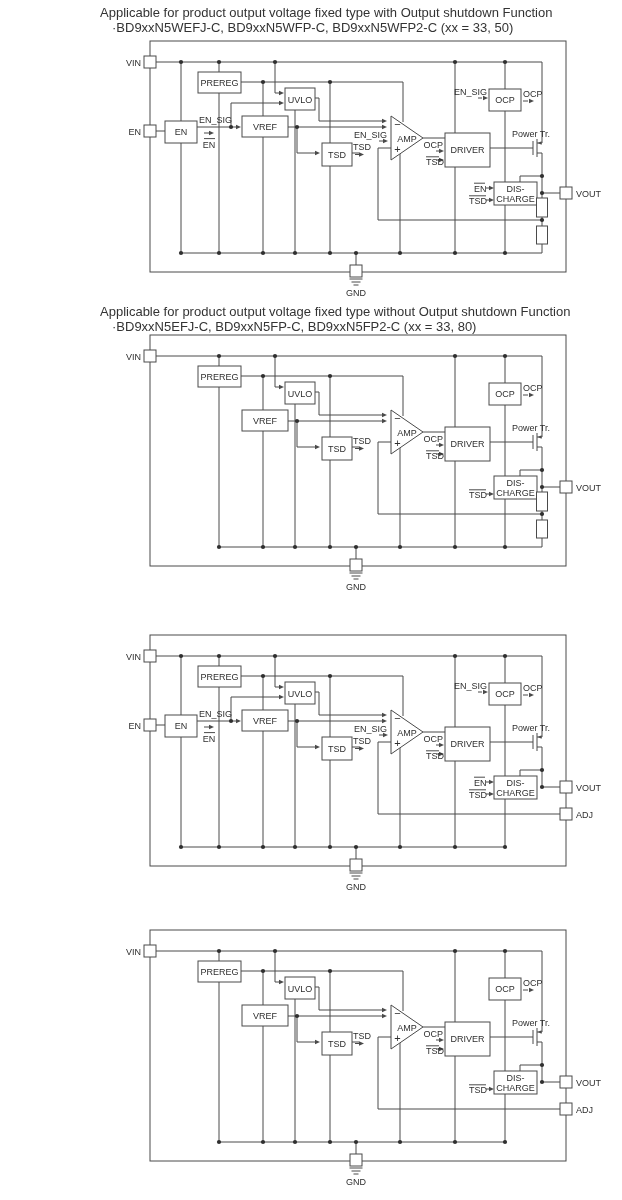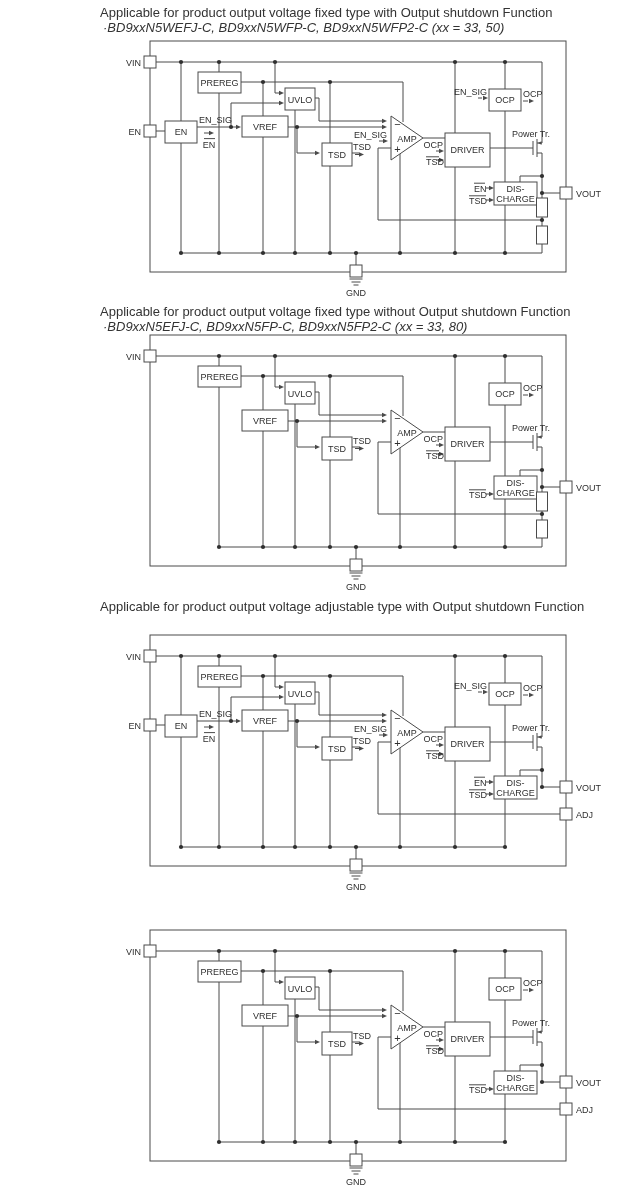--- a/index.html
+++ b/index.html
@@ -1,37 +1,36 @@
 <!DOCTYPE html>
 <html><head>
 <meta charset="utf-8">
 <style>
   html,body{margin:0;padding:0;background:#ffffff;}
   body{width:622px;height:1200px;position:relative;overflow:hidden;
        font-family:"Liberation Sans", sans-serif;color:#2b2b2b;}
   .titleblock{position:absolute;left:100px;width:500px;font-size:13px;line-height:15px;color:#333;}
-  .subtitle{margin-left:3px;font-style:italic;}
+  .subtitle{margin-left:12px;}
   svg{position:absolute;left:0;top:0;}
   svg text{font-family:"Liberation Sans", sans-serif;fill:#2e2e2e;}
   .lbl{font-size:9px;}
   .sign{font-size:11px;}
 </style>
 </head>
 <body>
 
 <div class="titleblock" style="top:5px">
   <div>Applicable for product output voltage fixed type with Output shutdown Function</div>
   <div class="subtitle">·BD9xxN5WEFJ-C, BD9xxN5WFP-C, BD9xxN5WFP2-C (xx = 33, 50)</div>
 </div>
 <div class="titleblock" style="top:304px">
   <div>Applicable for product output voltage fixed type without Output shutdown Function</div>
   <div class="subtitle">·BD9xxN5EFJ-C, BD9xxN5FP-C, BD9xxN5FP2-C (xx = 33, 80)</div>
 </div>
 <div class="titleblock" style="top:599px">
-  <div>Applicable for product output voltage adjustable type with Output shutdown Function</div>
 </div>
 <div class="titleblock" style="top:895px">
 </div>
 
 <svg id="schematics" width="622" height="1200" viewBox="0 0 622 1200">
     <g transform="translate(0,0)">
       <g>
         <rect x="150" y="41" width="416" height="231" fill="none" stroke="#4a4a4a" stroke-width="1"></rect>
         <line x1="156" y1="62" x2="542" y2="62" stroke="#4a4a4a" stroke-width="1"></line>
         <line x1="542" y1="62" x2="542" y2="143" stroke="#4a4a4a" stroke-width="1"></line>

